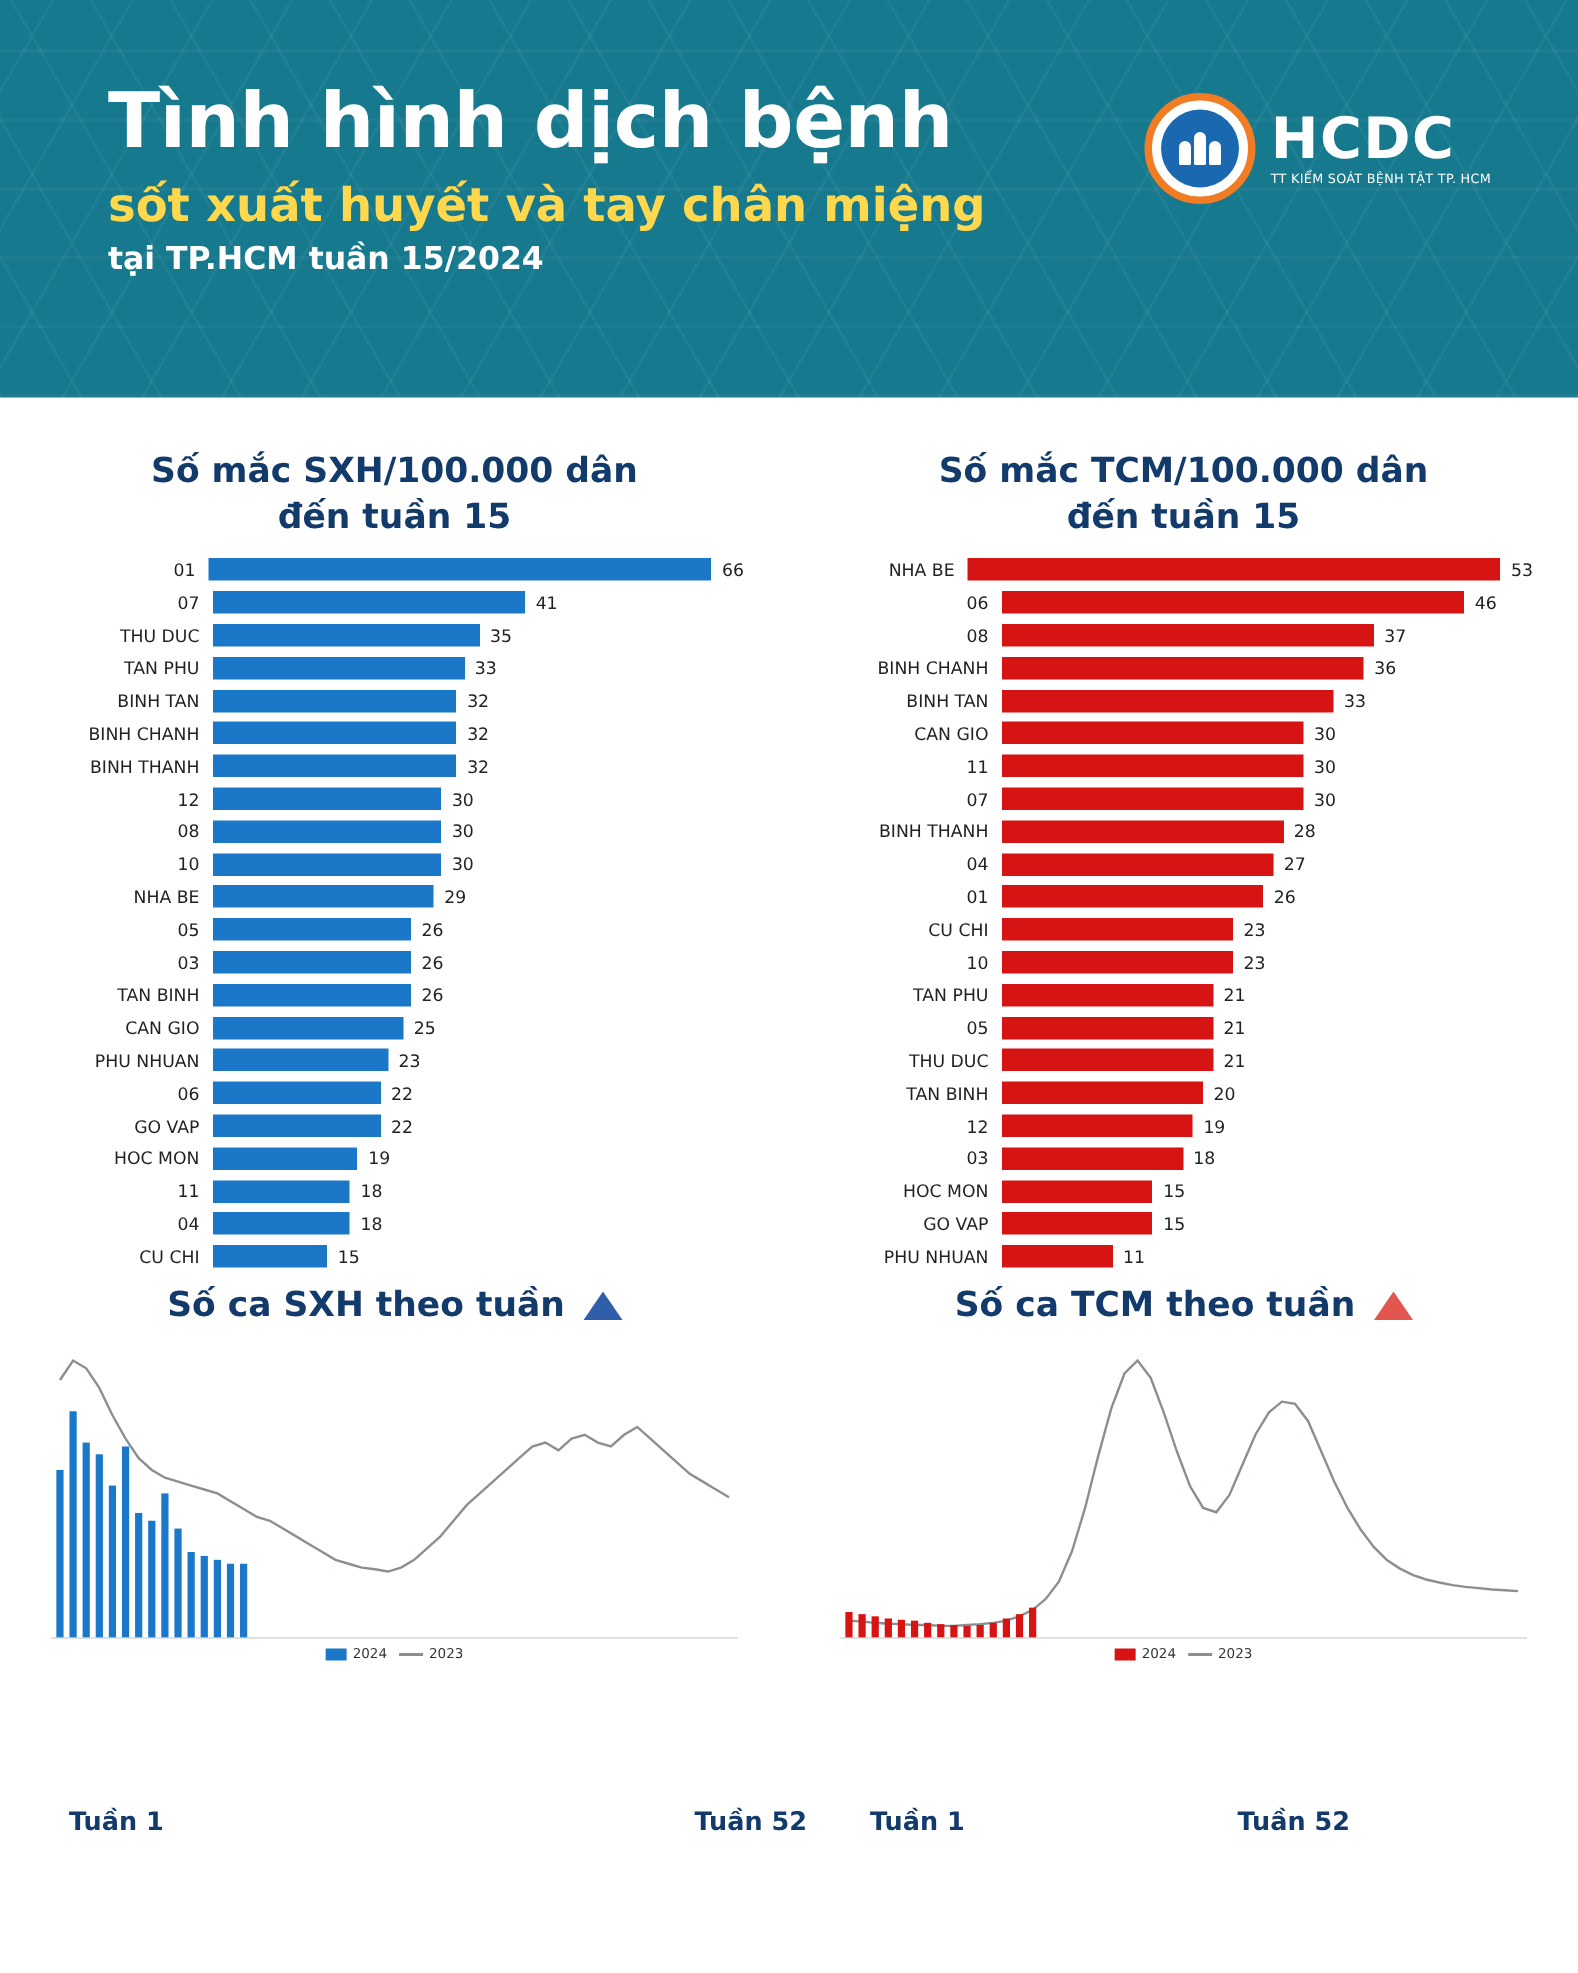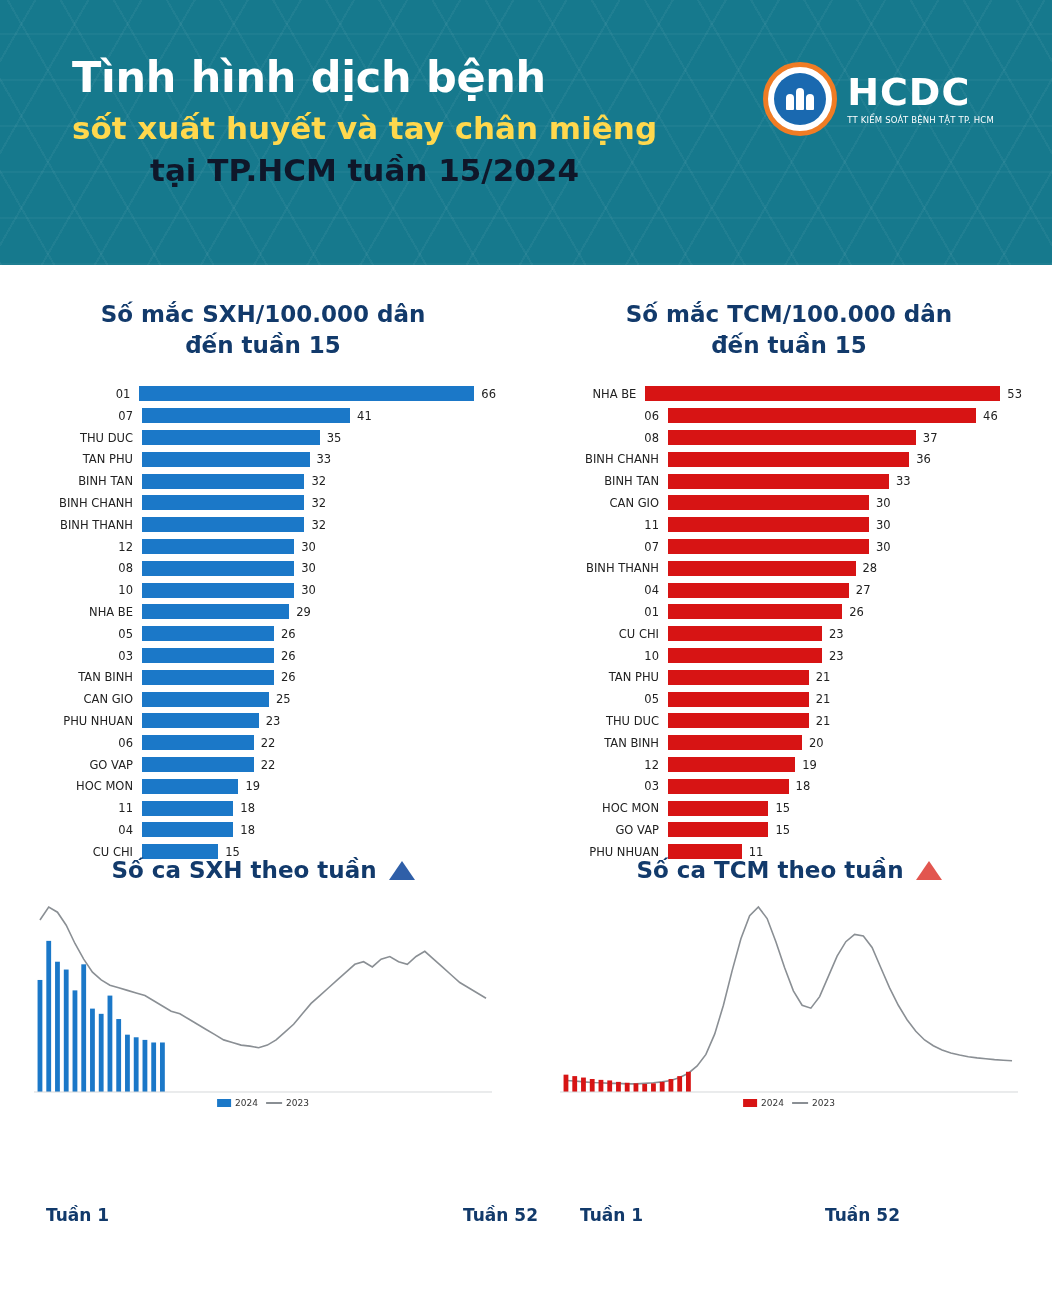--- a/index.html
+++ b/index.html
@@ -29,39 +29,38 @@
       repeating-linear-gradient(0deg, rgba(255,255,255,0.035) 0 2px, rgba(255,255,255,0) 2px 46px);
     pointer-events: none;
   }
   .header-text {
     position: absolute;
     left: 72px;
     top: 52px;
     z-index: 2;
   }
   .title-main {
-    font-size: 43px;
+    font-size: 51px;
     font-weight: bold;
     color: #ffffff;
     line-height: 1.18;
     letter-spacing: -0.3px;
   }
   .title-sub {
     font-size: 31px;
     font-weight: bold;
     color: #ffd84d;
     line-height: 1.38;
     margin-top: 4px;
   }
   .title-sub2 {
-    font-size: 31px;
+    font-size: 21px;
     font-weight: bold;
-    color: #0f172a;
+    color: #ffffff;
     line-height: 1.32;
-    text-align: center;
   }
 
   
   .logo-wrap {
     position: absolute;
     right: 58px;
     top: 62px;
     display: flex;
     align-items: center;
     gap: 10px;
@@ -123,21 +122,21 @@
     text-align: center;
     font-size: 23px;
     font-weight: bold;
     color: #123a6b;
     line-height: 1.35;
     padding-top: 34px;
   }
 
   
   .bars {
-    margin-top: 22px;
+    margin-top: 8px;
     padding: 0 30px 0 34px;
   }
   .bar-row {
     display: flex;
     align-items: center;
     height: 21.8px;
   }
   .bar-label {
     width: 108px;
     text-align: right;

